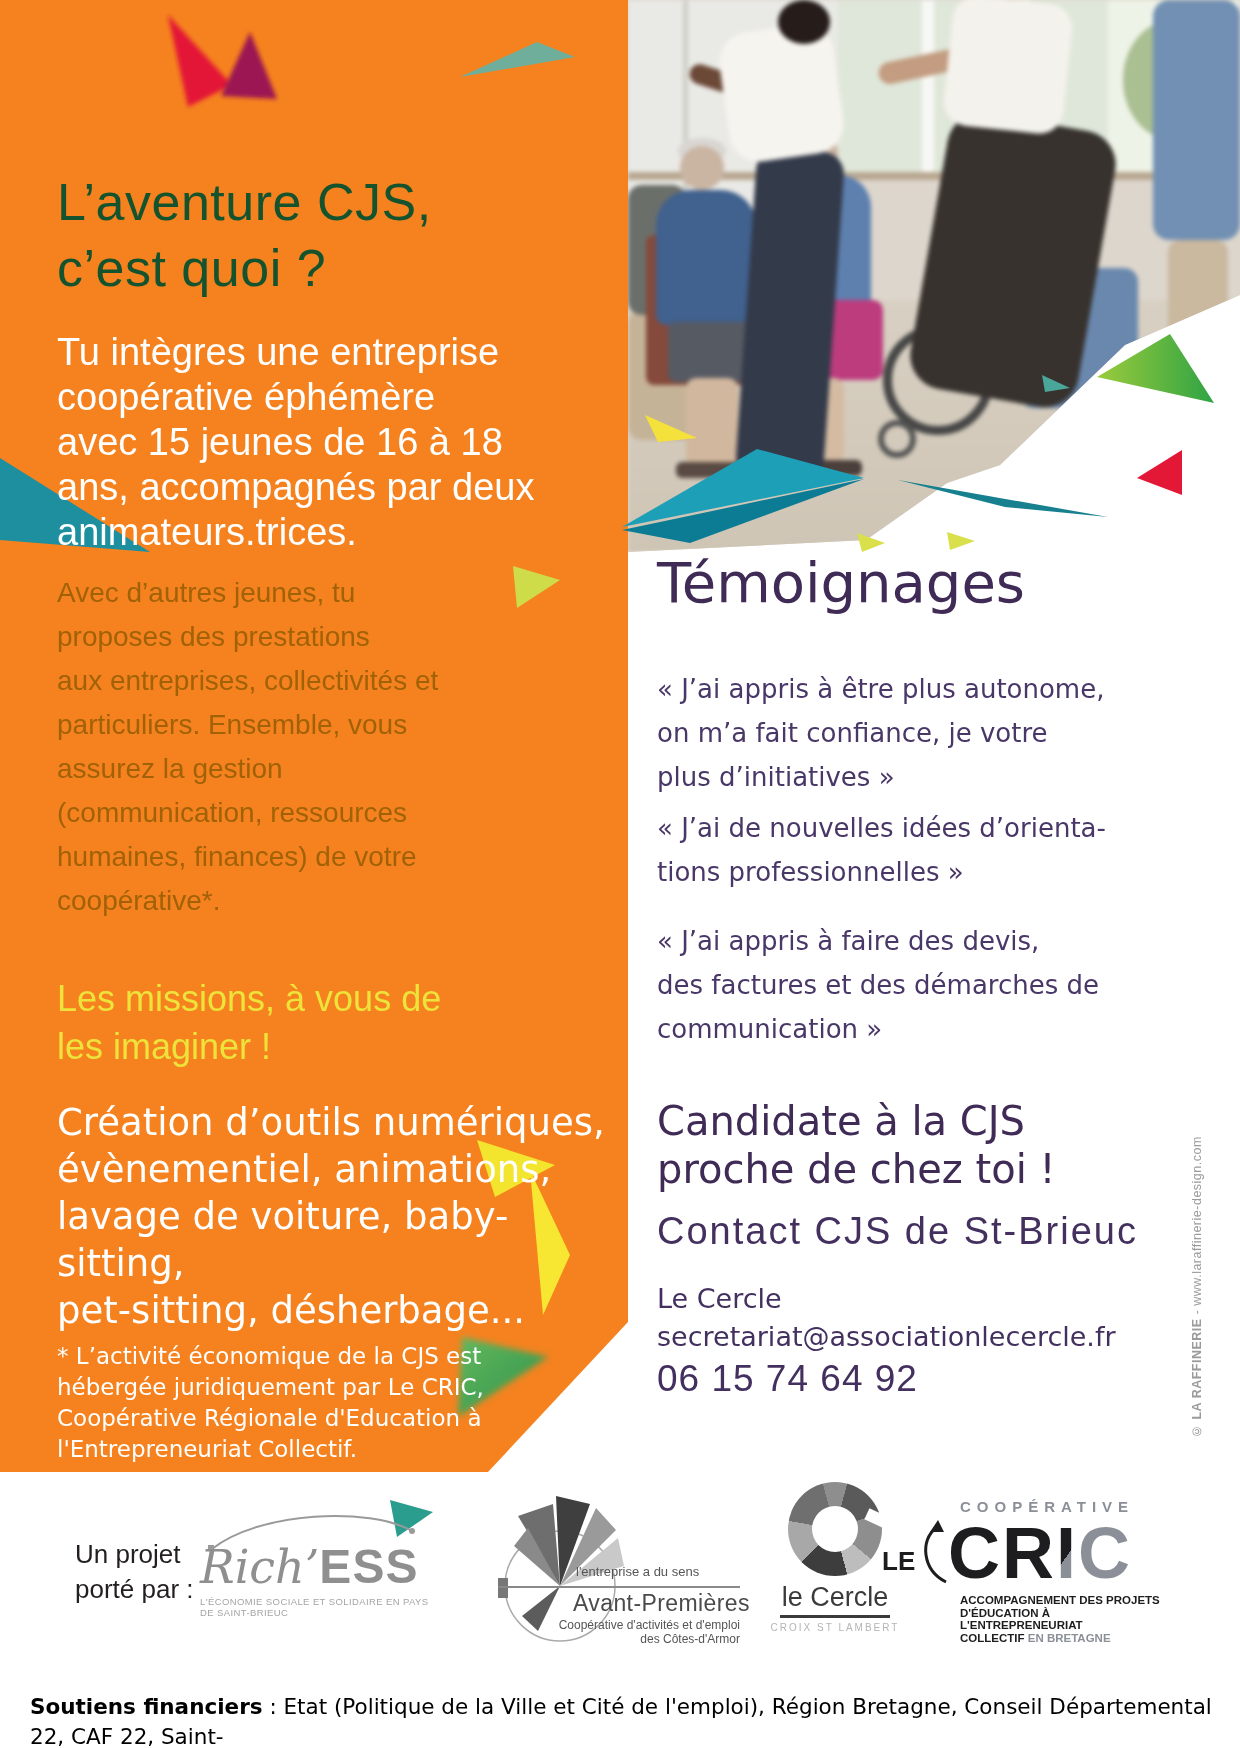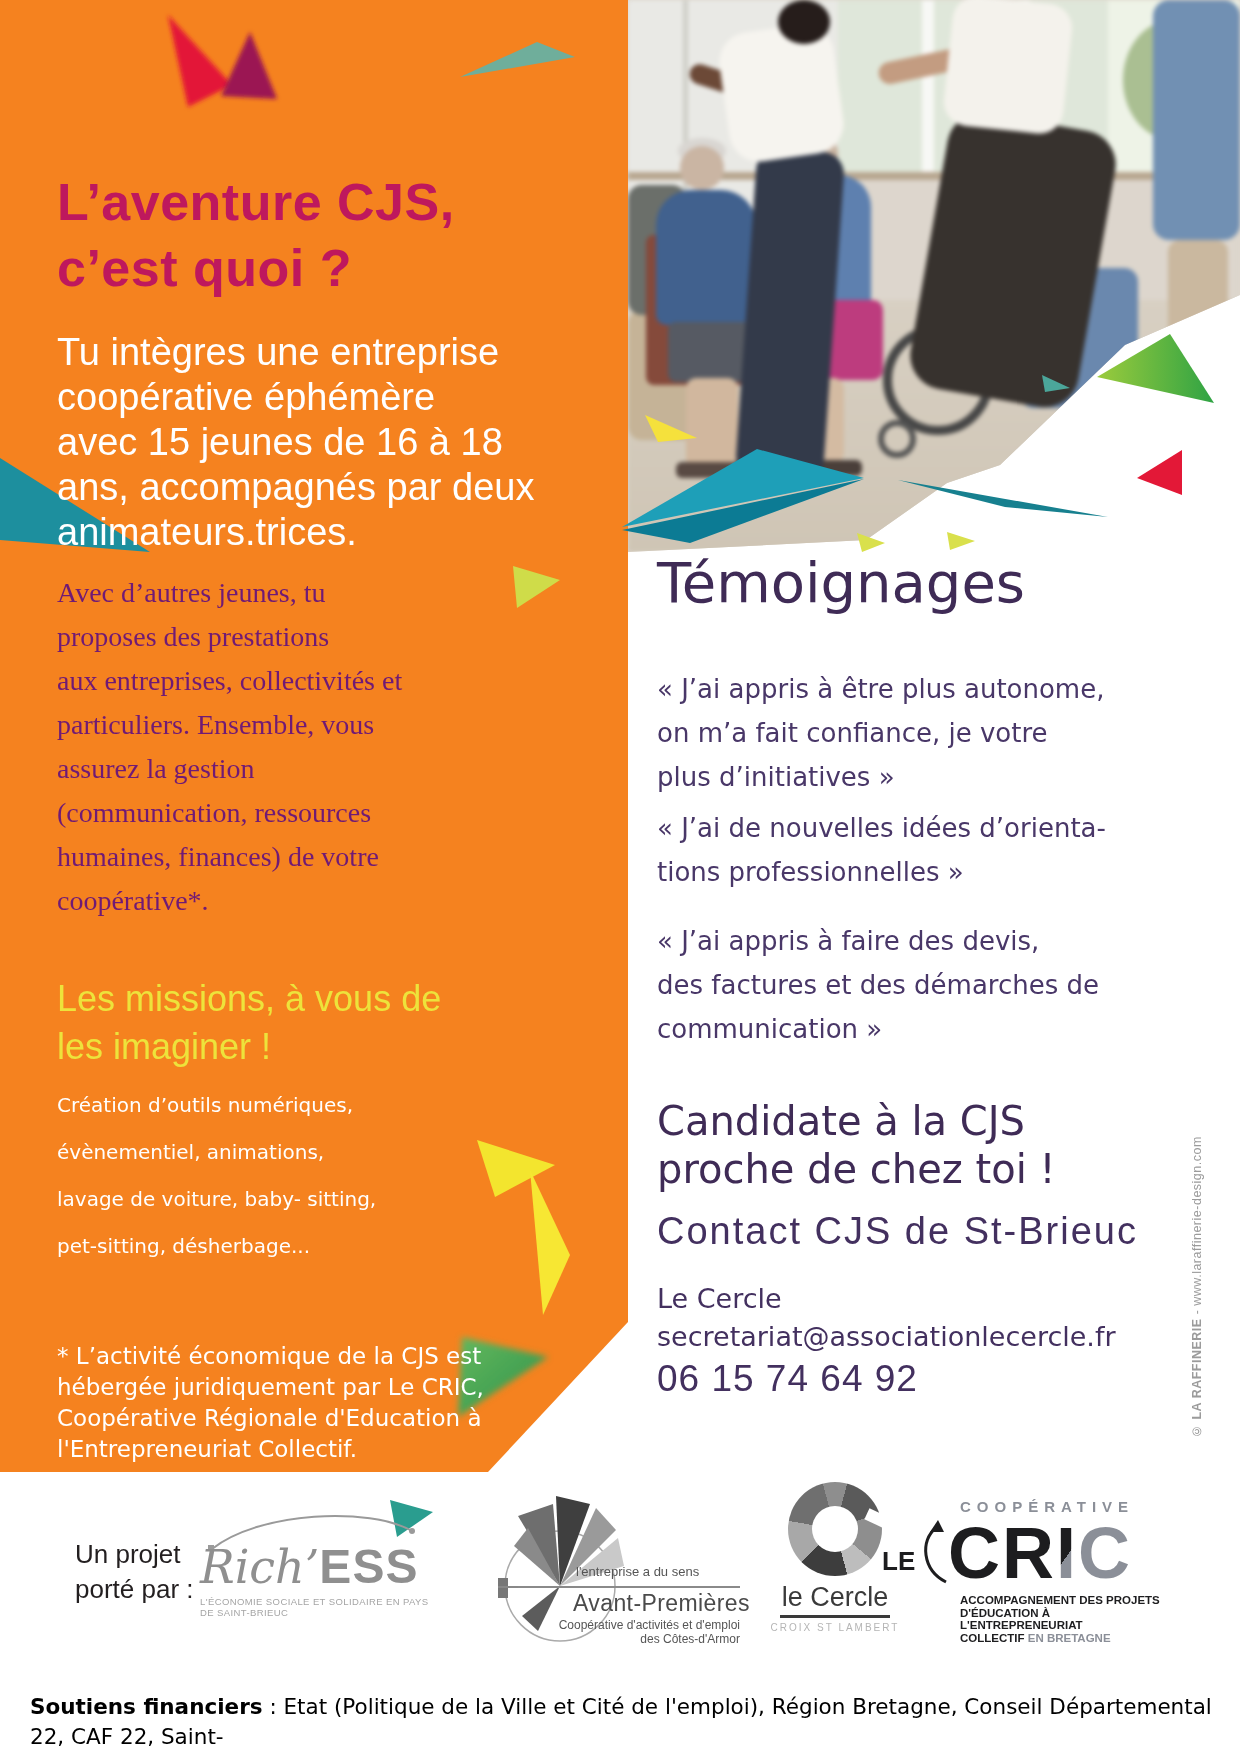--- a/index.html
+++ b/index.html
@@ -4,28 +4,28 @@
 <style>
   html,body{margin:0;padding:0;background:#ffffff;}
   .canvas{position:relative;width:1240px;height:1748px;background:#ffffff;overflow:hidden;
           font-family:"Liberation Sans",sans-serif;}
   .abs{position:absolute;}
   .pre{white-space:pre-line;}
 
   
   .orange-block{left:0;top:0;width:628px;height:1472px;background:#F5821F;
     clip-path:polygon(0 0,628px 0,628px 1322px,488px 1472px,0 1472px);z-index:1;}
-  .h1{left:57px;top:134px;width:540px;color:#be185d;font-size:52px;line-height:66px;
-      font-weight:bold;letter-spacing:.5px;z-index:4;}
+  .h1{left:57px;top:134px;width:540px;color:#14532d;font-size:52px;line-height:66px;
+      font-weight:normal;letter-spacing:.5px;z-index:4;}
   .intro{left:57px;top:292px;width:560px;color:#ffffff;font-size:38px;line-height:45px;z-index:4;}
-  .bodytxt{left:57px;top:543px;width:560px;color:#701a75;font-size:28px;line-height:44px;
-      font-family:Liberation Serif, serif;z-index:4;}
+  .bodytxt{left:57px;top:543px;width:560px;color:#a16207;font-size:28px;line-height:44px;
+      font-family:Liberation Sans, sans-serif;z-index:4;}
   .h2yellow{left:57px;top:945px;width:540px;color:#EDE33B;font-size:36px;line-height:48px;
       font-weight:500;z-index:4;}
-  .missions{left:57px;top:1062px;width:560px;color:#ffffff;font-size:20px;line-height:47px;
+  .missions{left:57px;top:1062px;width:560px;color:#ffffff;font-size:37px;line-height:47px;
       font-family:"DejaVu Sans",sans-serif;z-index:4;}
   .footnote{left:57px;top:1318px;width:480px;color:#ffffff;font-size:23px;line-height:31px;
       font-family:"DejaVu Sans",sans-serif;z-index:4;}
 
   
   .t-title{left:657px;top:553px;color:#3F2B56;font-size:56px;line-height:60px;font-weight:500;
       font-family:"DejaVu Sans",sans-serif;z-index:4;}
   .quote{left:657px;width:560px;color:#493768;font-size:26px;line-height:44px;
       font-family:"DejaVu Sans",sans-serif;z-index:4;}
   .q1{top:641px;} .q2{top:780px;} .q3{top:893px;}

